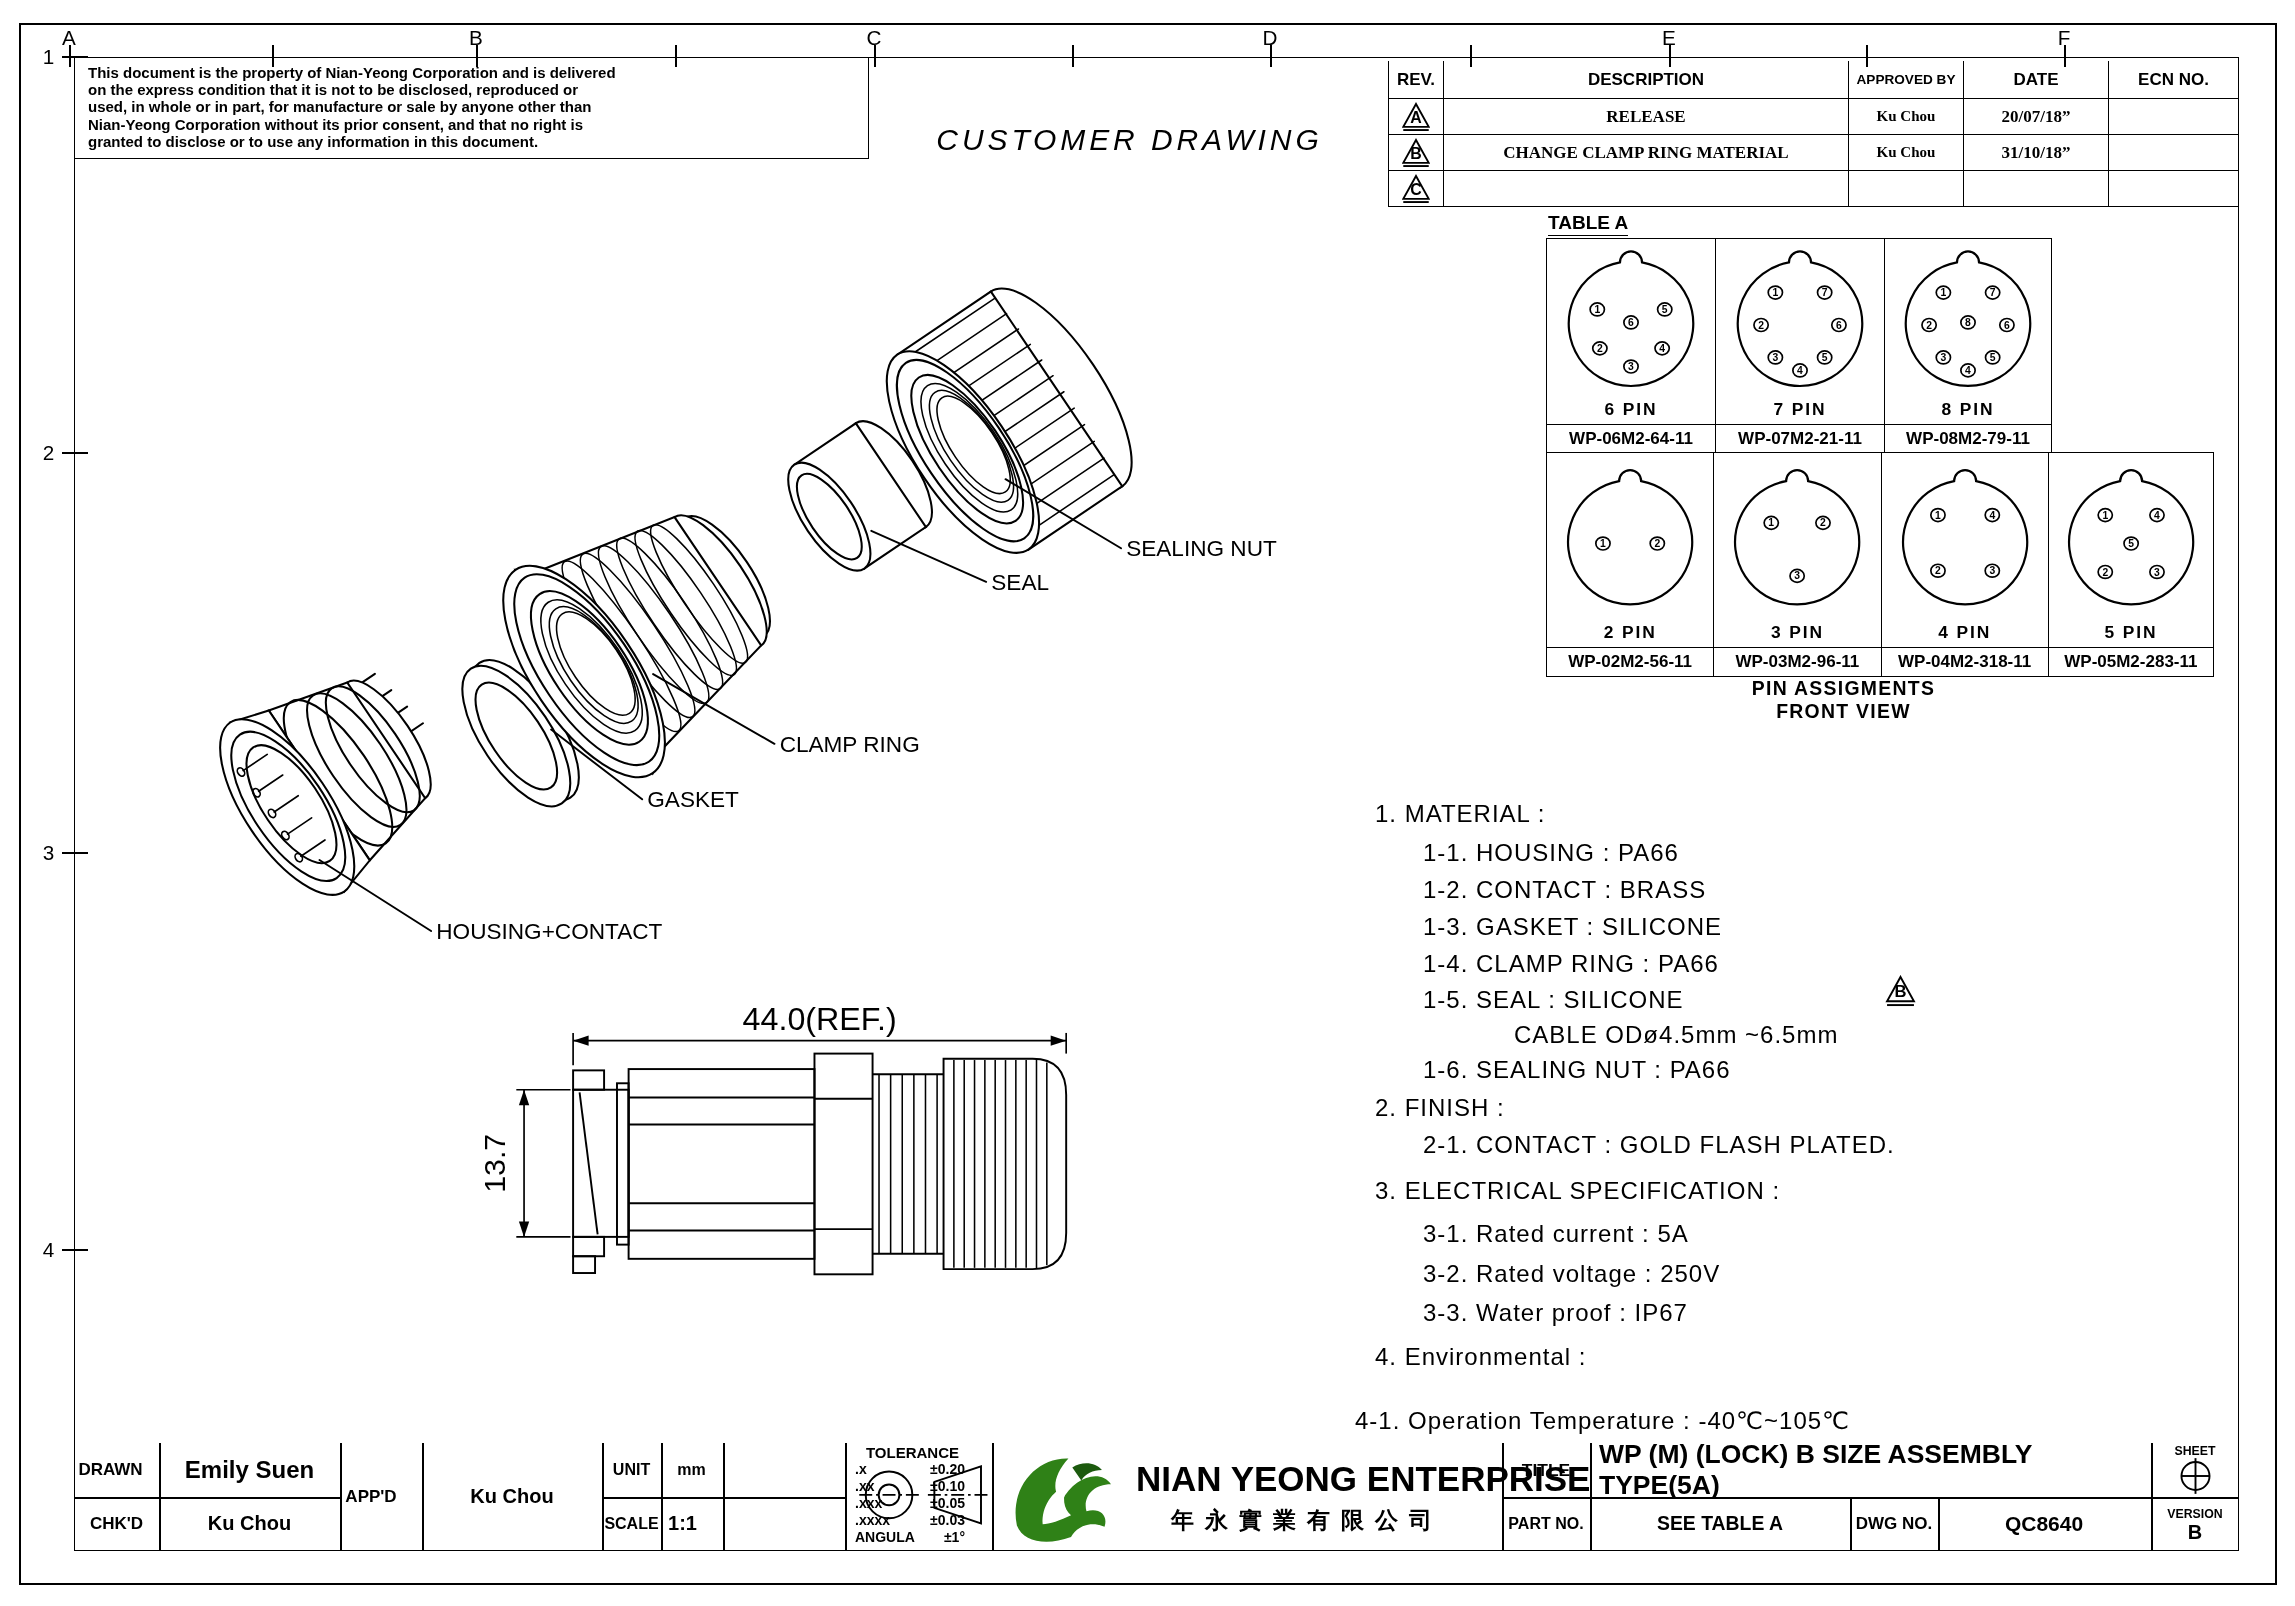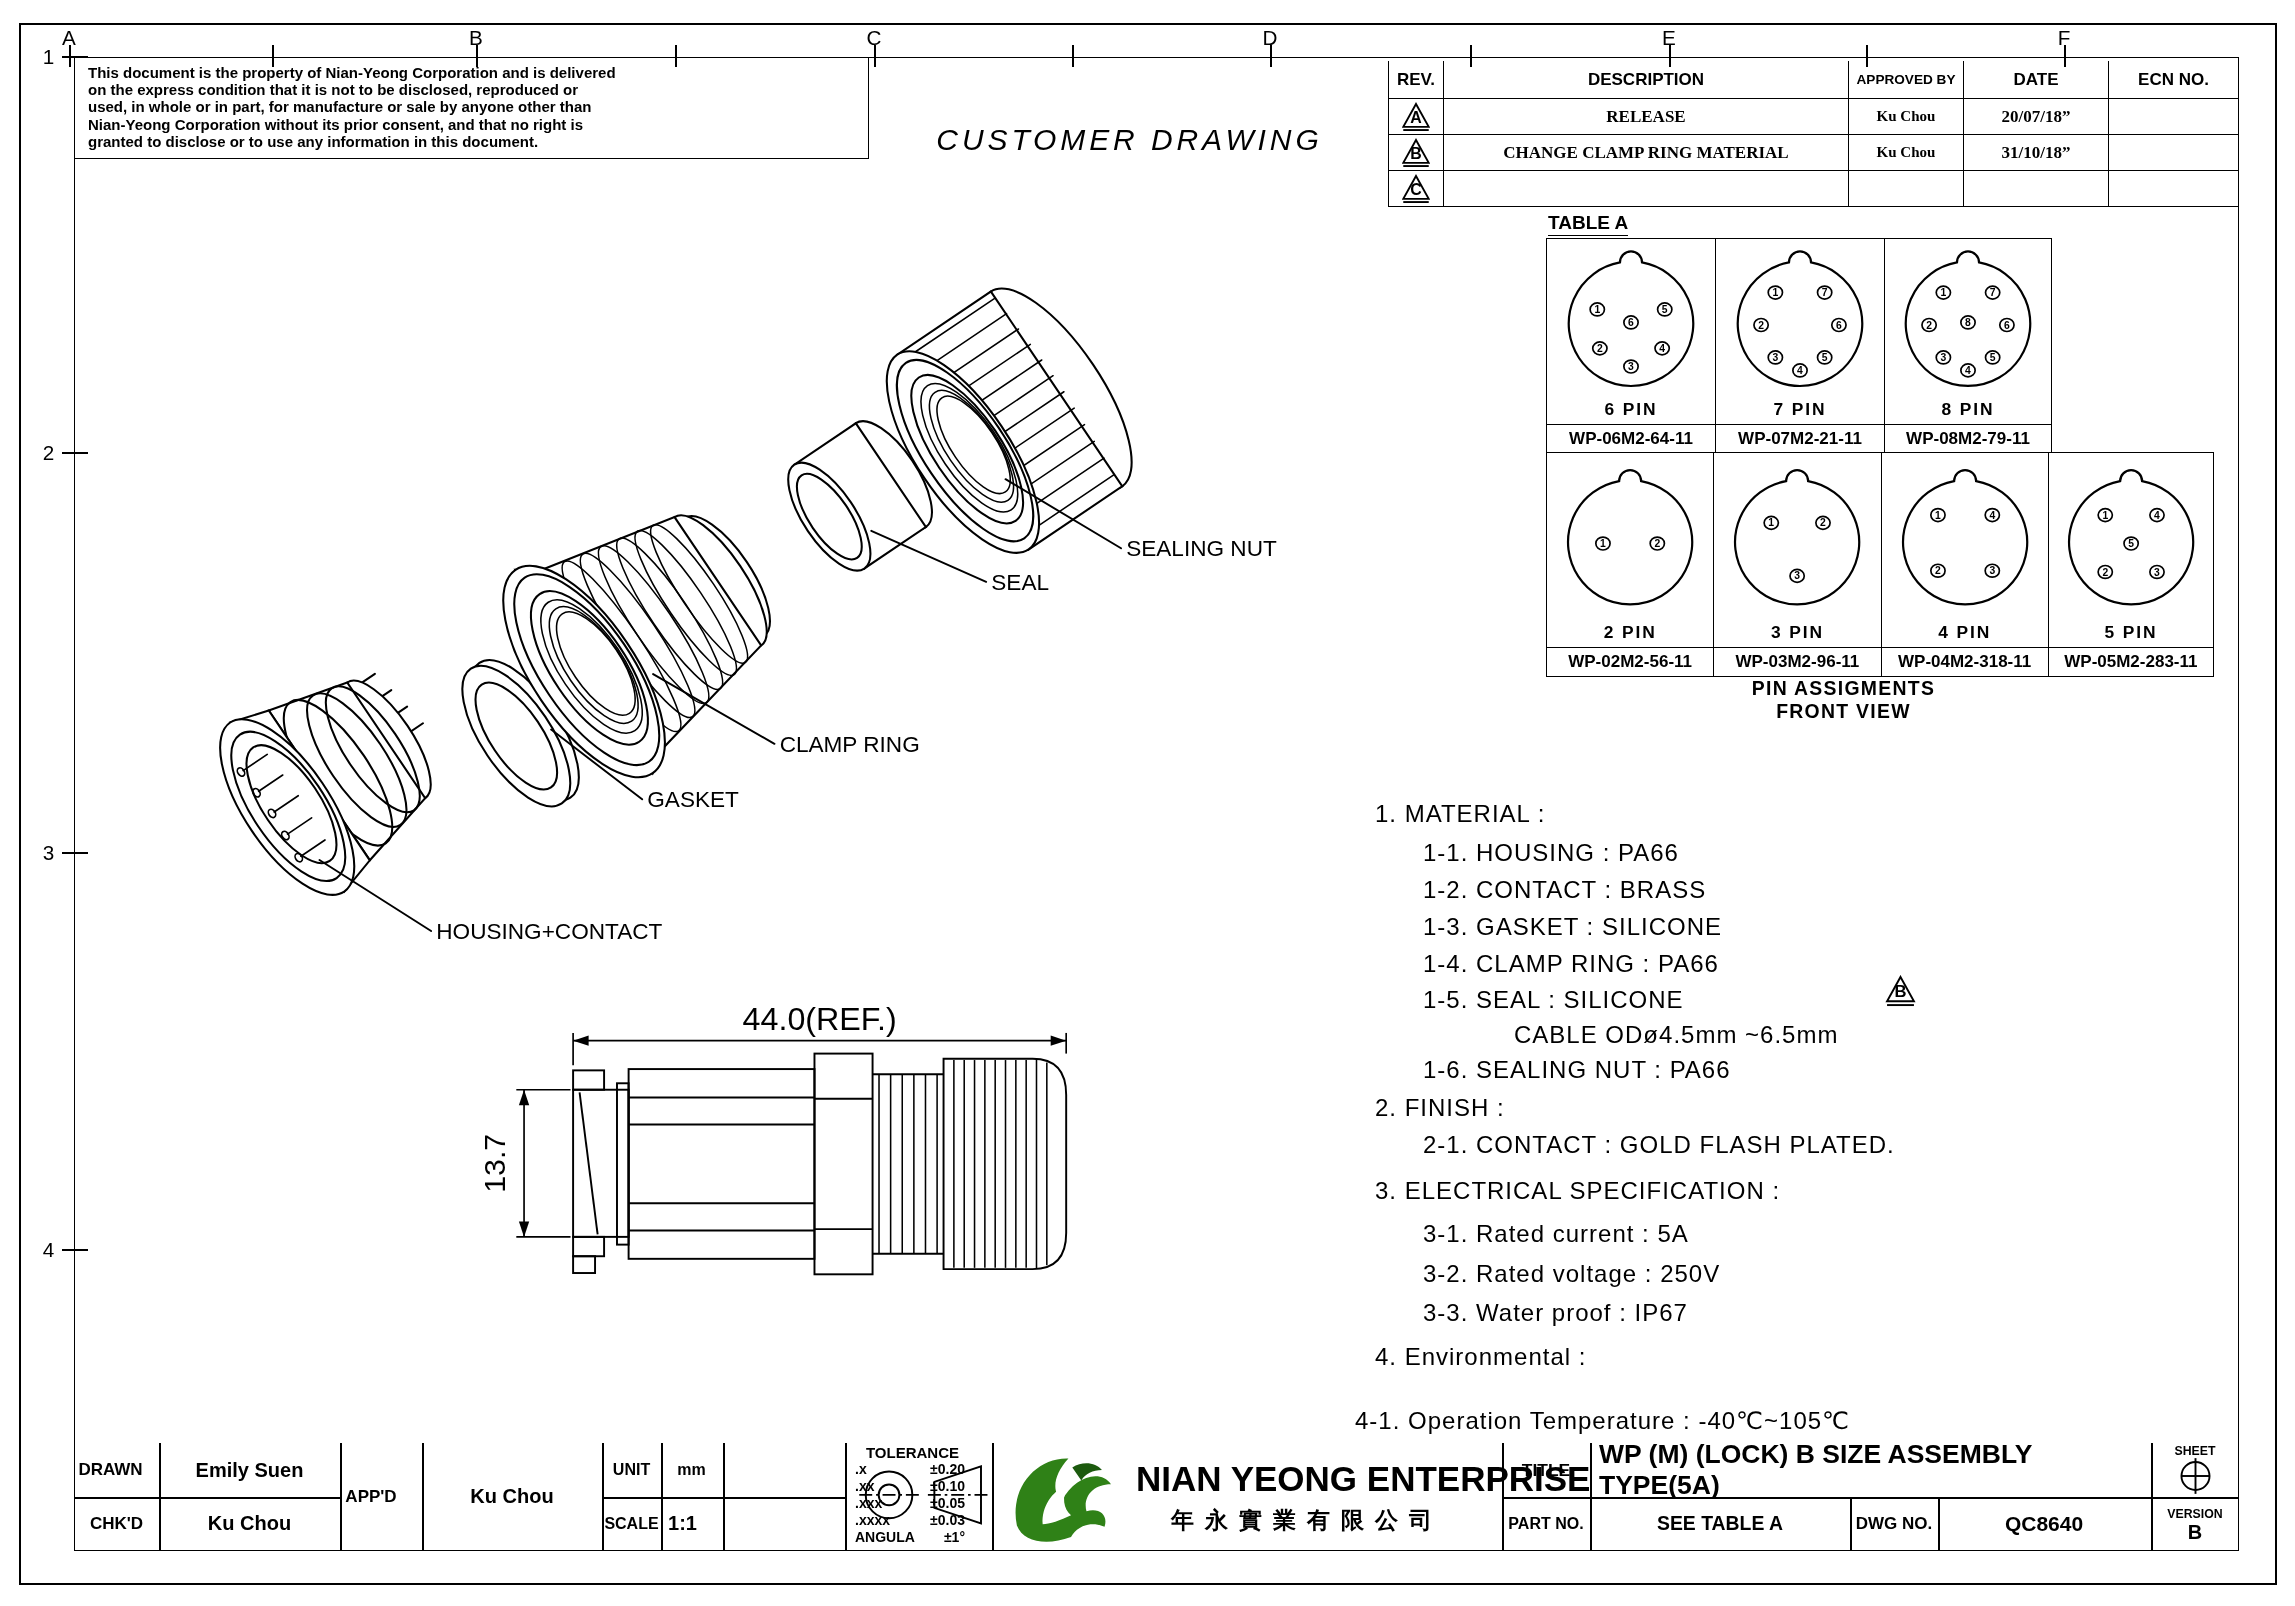--- a/index.html
+++ b/index.html
@@ -505,21 +505,21 @@
     <div class="abs tb-line-v" style="left:1516px;top:0;height:107px"></div>
     <div class="abs tb-line-v" style="left:1776px;top:54px;height:53px"></div>
     <div class="abs tb-line-v" style="left:1864px;top:54px;height:53px"></div>
     <div class="abs tb-line-v" style="left:2077px;top:0;height:107px"></div>
 
     <div class="abs tb-line-h" style="left:0;top:54px;width:266px"></div>
     <div class="abs tb-line-h" style="left:528px;top:54px;width:243px"></div>
     <div class="abs tb-line-h" style="left:1428px;top:54px;width:737px"></div>
 
     <div class="tb-cell" style="left:0;top:0;width:73px;height:54px;font-size:17px">DRAWN</div>
-    <div class="tb-cell" style="left:85px;top:0;width:181px;height:54px;font-size:20px">Emily Suen</div>
+    <div class="tb-cell" style="left:85px;top:0;width:181px;height:54px;font-size:24px">Emily Suen</div>
     <div class="tb-cell" style="left:0;top:54px;width:85px;height:53px;font-size:17px">CHK'D</div>
     <div class="tb-cell" style="left:85px;top:54px;width:181px;height:53px;font-size:20px">Ku Chou</div>
     <div class="tb-cell" style="left:266px;top:0;width:62px;height:107px;font-size:17px">APP'D</div>
     <div class="tb-cell" style="left:348px;top:0;width:180px;height:107px;font-size:20px">Ku Chou</div>
     <div class="tb-cell" style="left:528px;top:0;width:59px;height:54px;font-size:16px">UNIT</div>
     <div class="tb-cell" style="left:587px;top:0;width:61px;height:54px;font-size:16px">mm</div>
     <div class="tb-cell" style="left:528px;top:54px;width:59px;height:53px;font-size:16px">SCALE</div>
     <div class="tb-cell" style="left:587px;top:54px;width:43px;height:53px;font-size:20px">1:1</div>
 
     <div class="tol-table" style="left:781px;top:1.3px;width:115px">

